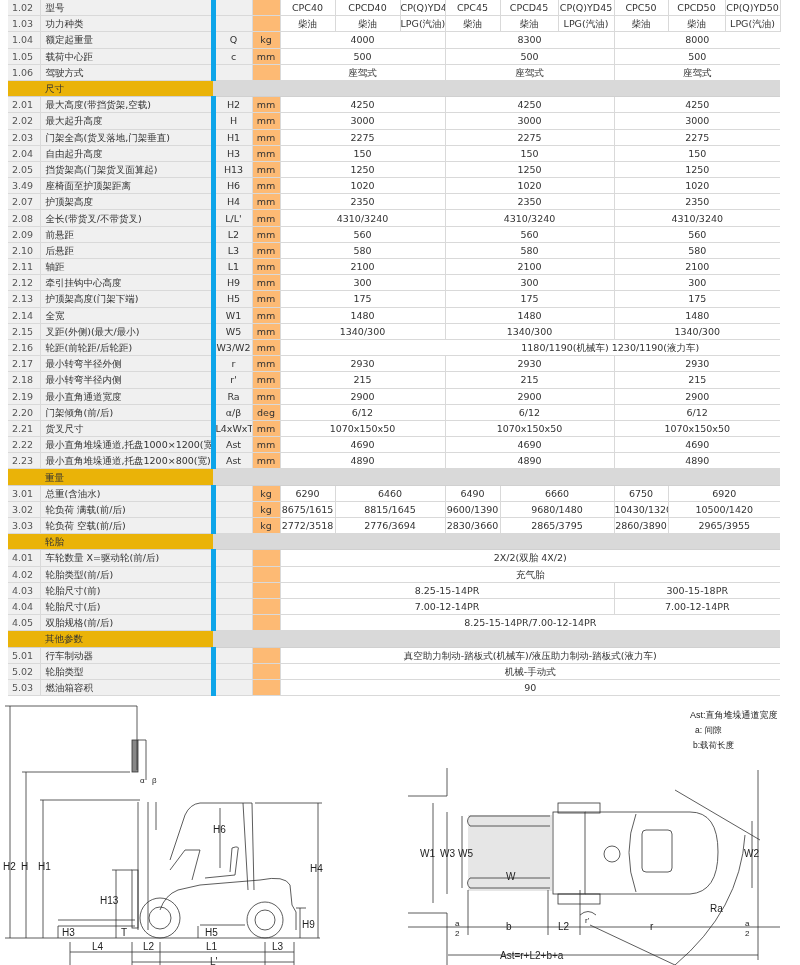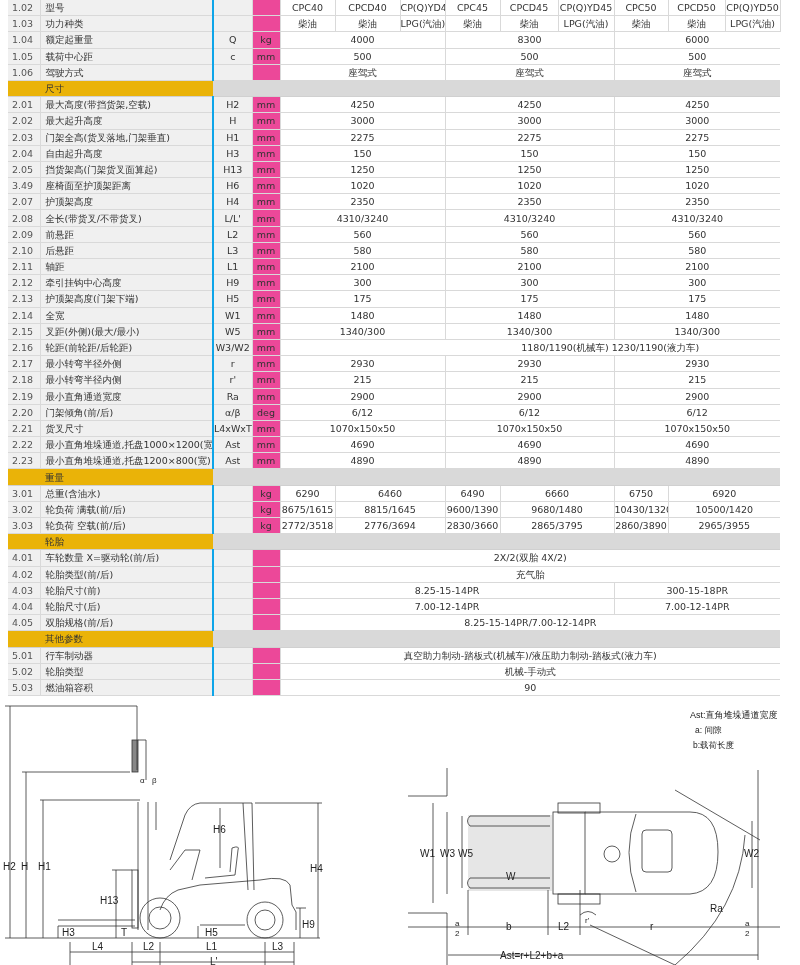--- a/index.html
+++ b/index.html
@@ -1,22 +1,22 @@
 <!DOCTYPE html>
 <html><head>
 <meta charset="utf-8">
 <style>
   html,body{margin:0;padding:0;background:#fff;}
   body{width:800px;height:965px;position:relative;overflow:hidden;font-family:"DejaVu Sans","Liberation Sans",sans-serif;color:#333;}
   .spec{position:absolute;left:8px;top:0;width:772px;border-collapse:collapse;table-layout:fixed;font-size:9.5px;}
   .spec td{height:15.2px;padding:0;line-height:15px;border-bottom:1px solid #d9d9d9;white-space:nowrap;overflow:hidden;}
   .spec td.no{background:#f0f0f0;color:#555;text-align:left;padding-left:4px;border-right:1px solid #d9d9d9;}
-  .spec td.nm{background:#f0f0f0;text-align:left;padding-left:5px;border-right:2px solid #0ea5e9;}
+  .spec td.nm{background:#f0f0f0;text-align:left;padding-left:5px;border-right:5px solid #0ea5e9;}
   .spec td.sy{background:#f0f0f0;text-align:center;border-right:1px solid #d9d9d9;}
-  .spec td.un{background:#ec4899;text-align:center;border-right:1px solid #d9d9d9;}
+  .spec td.un{background:#fdba74;text-align:center;border-right:1px solid #d9d9d9;}
   .spec td.v{text-align:center;background:#fff;}
   .spec td.vb{border-right:1px solid #d9d9d9;}
   .spec tr.sec td{background:#d9d9d9;border-bottom:1px solid #d0d0d0;}
   .spec tr.sec td.no,.spec tr.sec td.nm{background:#eab308;border-right:none;}
   .diag{position:absolute;}
   svg text{font-family:"Liberation Sans","DejaVu Sans",sans-serif;}
 </style>
 </head>
 <body>
 
@@ -67,21 +67,21 @@
         <td class="v vb">柴油</td>
         <td class="v vb">LPG(汽油)</td>
       </tr>
       <tr>
         <td class="no">1.04</td>
         <td class="nm">额定起重量</td>
         <td class="sy">Q</td>
         <td class="un">kg</td>
         <td class="v vb" colspan="3">4000</td>
         <td class="v vb" colspan="3">8300</td>
-        <td class="v" colspan="3">6000</td>
+        <td class="v" colspan="3">8000</td>
       </tr>
       <tr>
         <td class="no">1.05</td>
         <td class="nm">载荷中心距</td>
         <td class="sy">c</td>
         <td class="un">mm</td>
         <td class="v vb" colspan="3">500</td>
         <td class="v vb" colspan="3">500</td>
         <td class="v" colspan="3">500</td>
       </tr>

